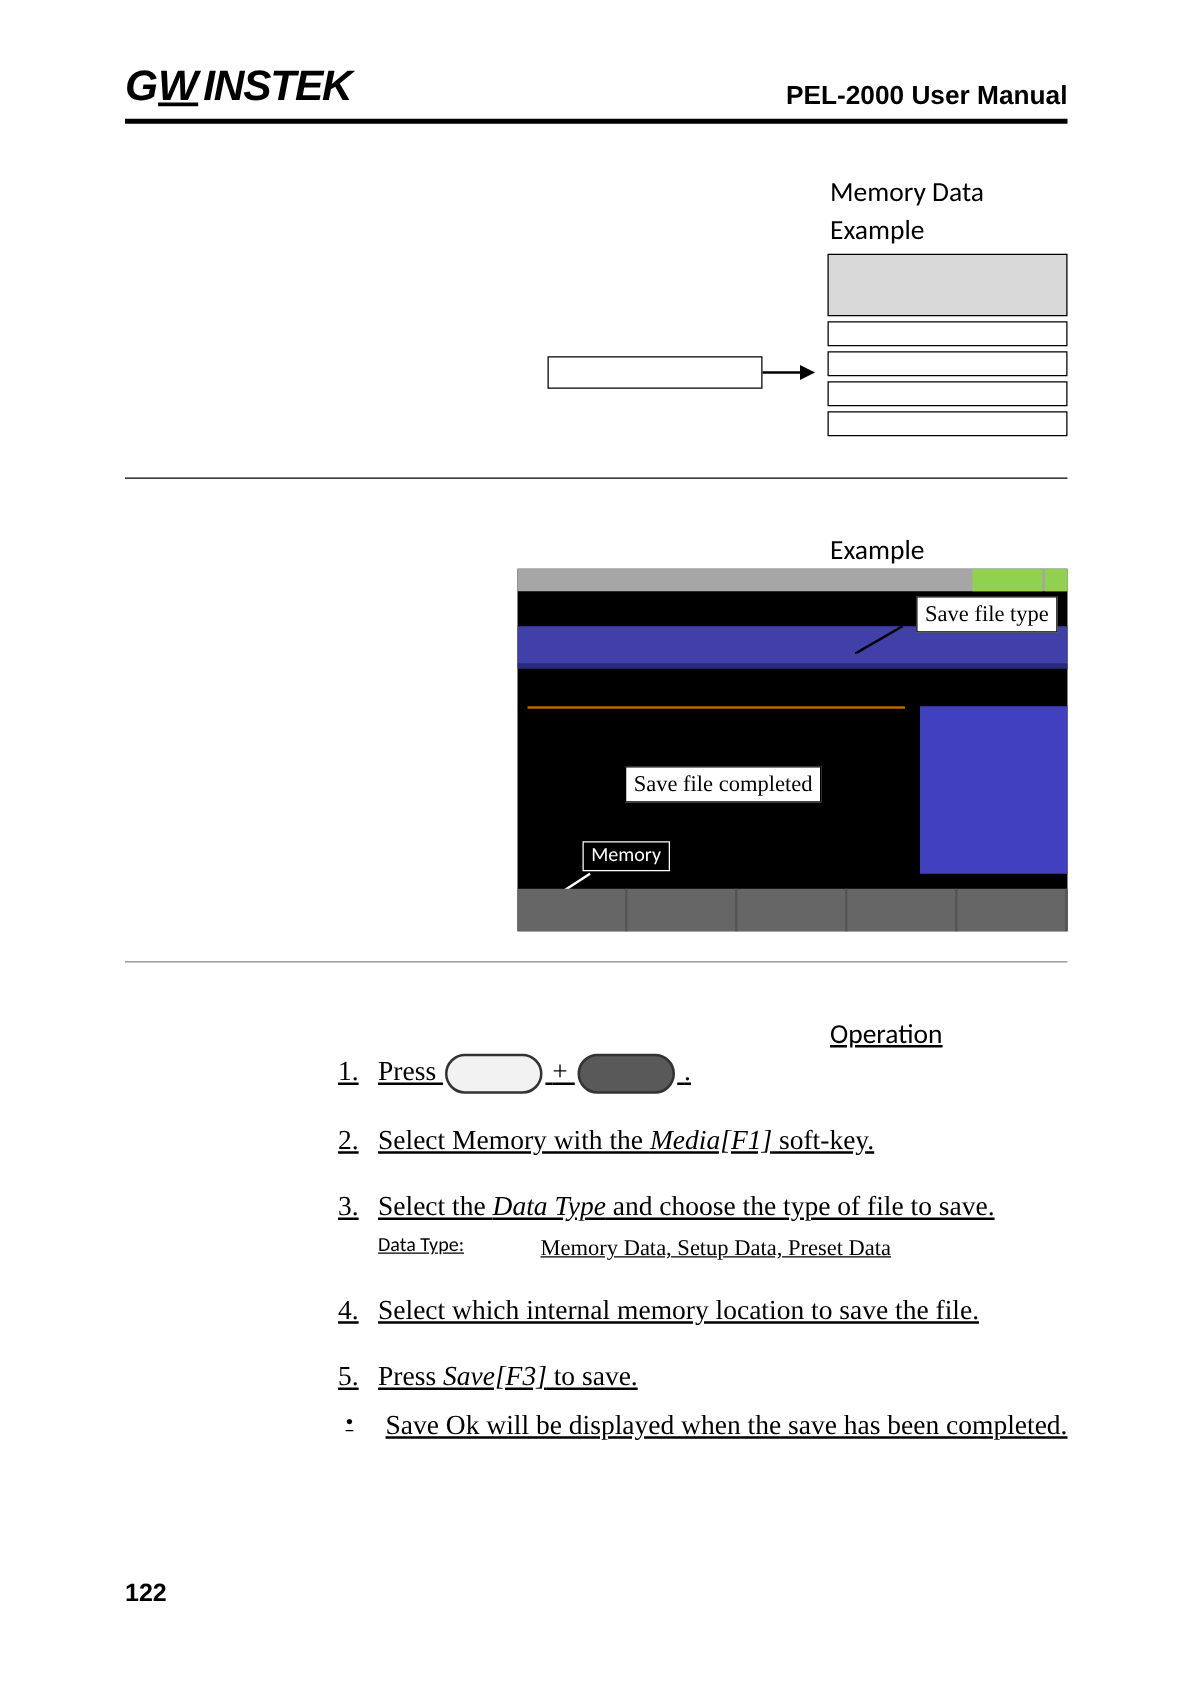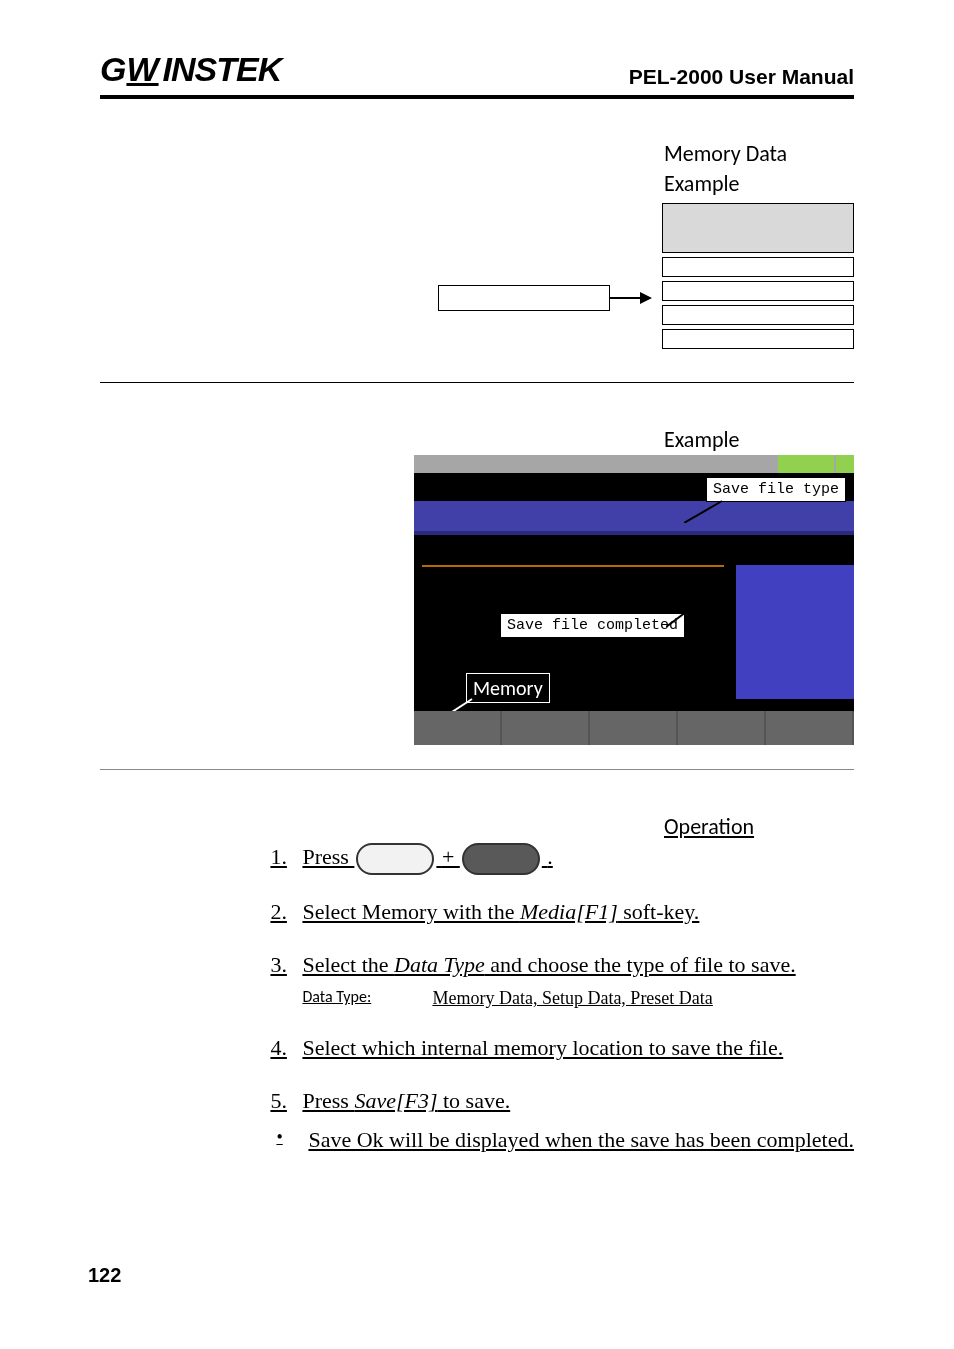--- a/index.html
+++ b/index.html
@@ -162,34 +162,34 @@
   }
   .bottom-bar div {
     flex: 1;
     border-right: 2px solid #555;
   }
   .callout-box {
     position: absolute;
     background: #fff;
     border: 1.5px solid #000;
     padding: 1px 6px;
-    font-family: Liberation Mono, monospace;
-    font-size: 15px;
+    font-family: Liberation Serif, serif;
+    font-size: 18px;
     white-space: nowrap;
   }
   .memory-label {
     position: absolute;
     left: 52px;
     top: 218px;
     background: #000;
     color: #fff;
     border: 1.5px solid #fff;
     padding: 0 6px;
     font-family: Calibri, Arial, sans-serif;
-    font-size: 20px;
+    font-size: 16px;
   }
   
   .op-list {
     list-style: none;
     padding: 0;
     margin: 0;
   }
   .op-list li {
     display: flex;
     margin-bottom: 22px;
@@ -236,21 +236,21 @@
     font-size: 16px;
     width: 170px;
   }
   .kv-val {
     font-family: Georgia, serif;
     font-size: 18px;
   }
   .page-num {
     position: absolute;
     bottom: 62px;
-    left: 88px;
+    left: 100px;
     font-family: Arial, sans-serif;
     font-weight: bold;
     font-size: 20px;
   }
   .italic { font-style: italic; }
 </style>
 </head>
 <body>
 
 <div class="page">

